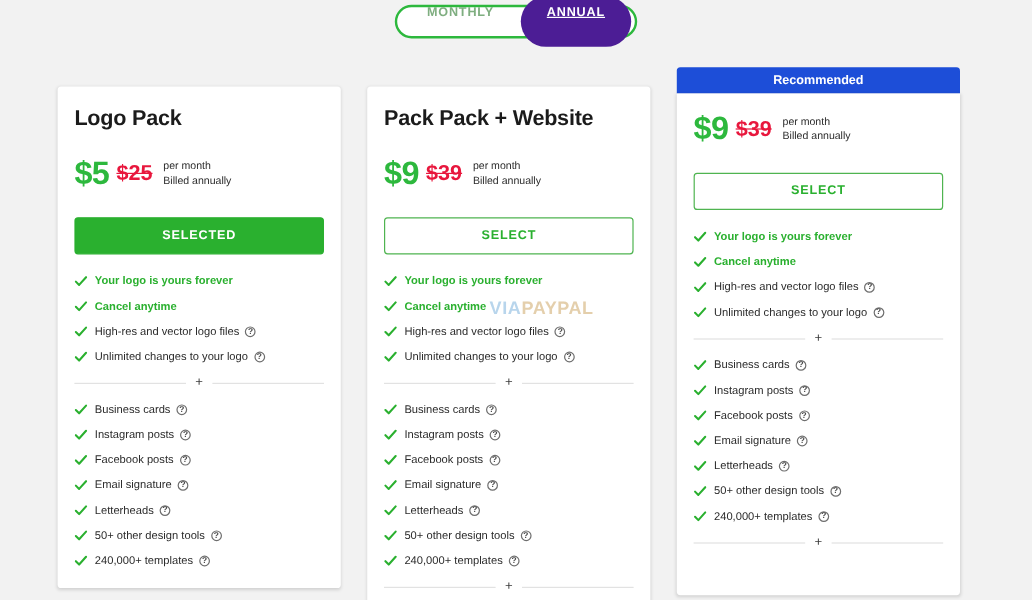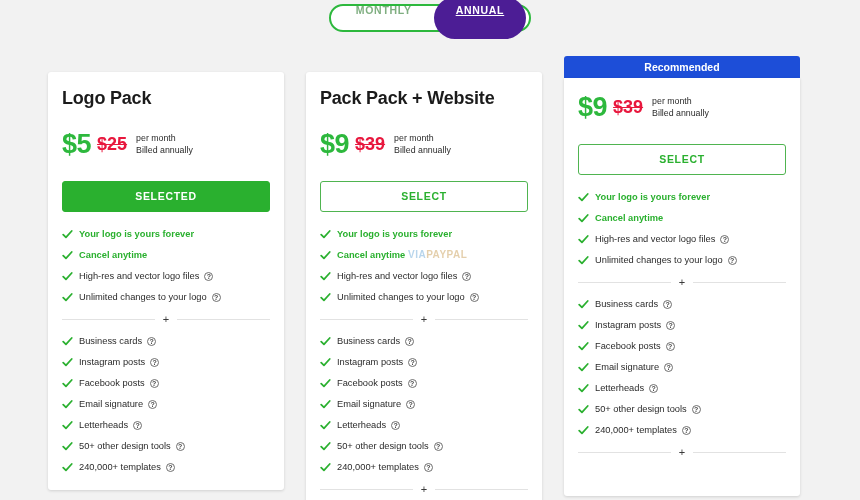--- a/index.html
+++ b/index.html
@@ -208,21 +208,21 @@
     font-size: 11px;
     line-height: 8px;
     color: #3a3a3a;
   }
 
   
   .watermark {
     position: absolute;
     left: 408px;
     top: 249px;
-    font-size: 10px;
+    font-size: 15px;
     font-weight: 800;
     letter-spacing: .5px;
     pointer-events: none;
     opacity: .55;
     white-space: nowrap;
   }
   .wm-a { color: #7fb4dd; }
   .wm-b { color: #cfa96a; }
 </style>
 </head>

